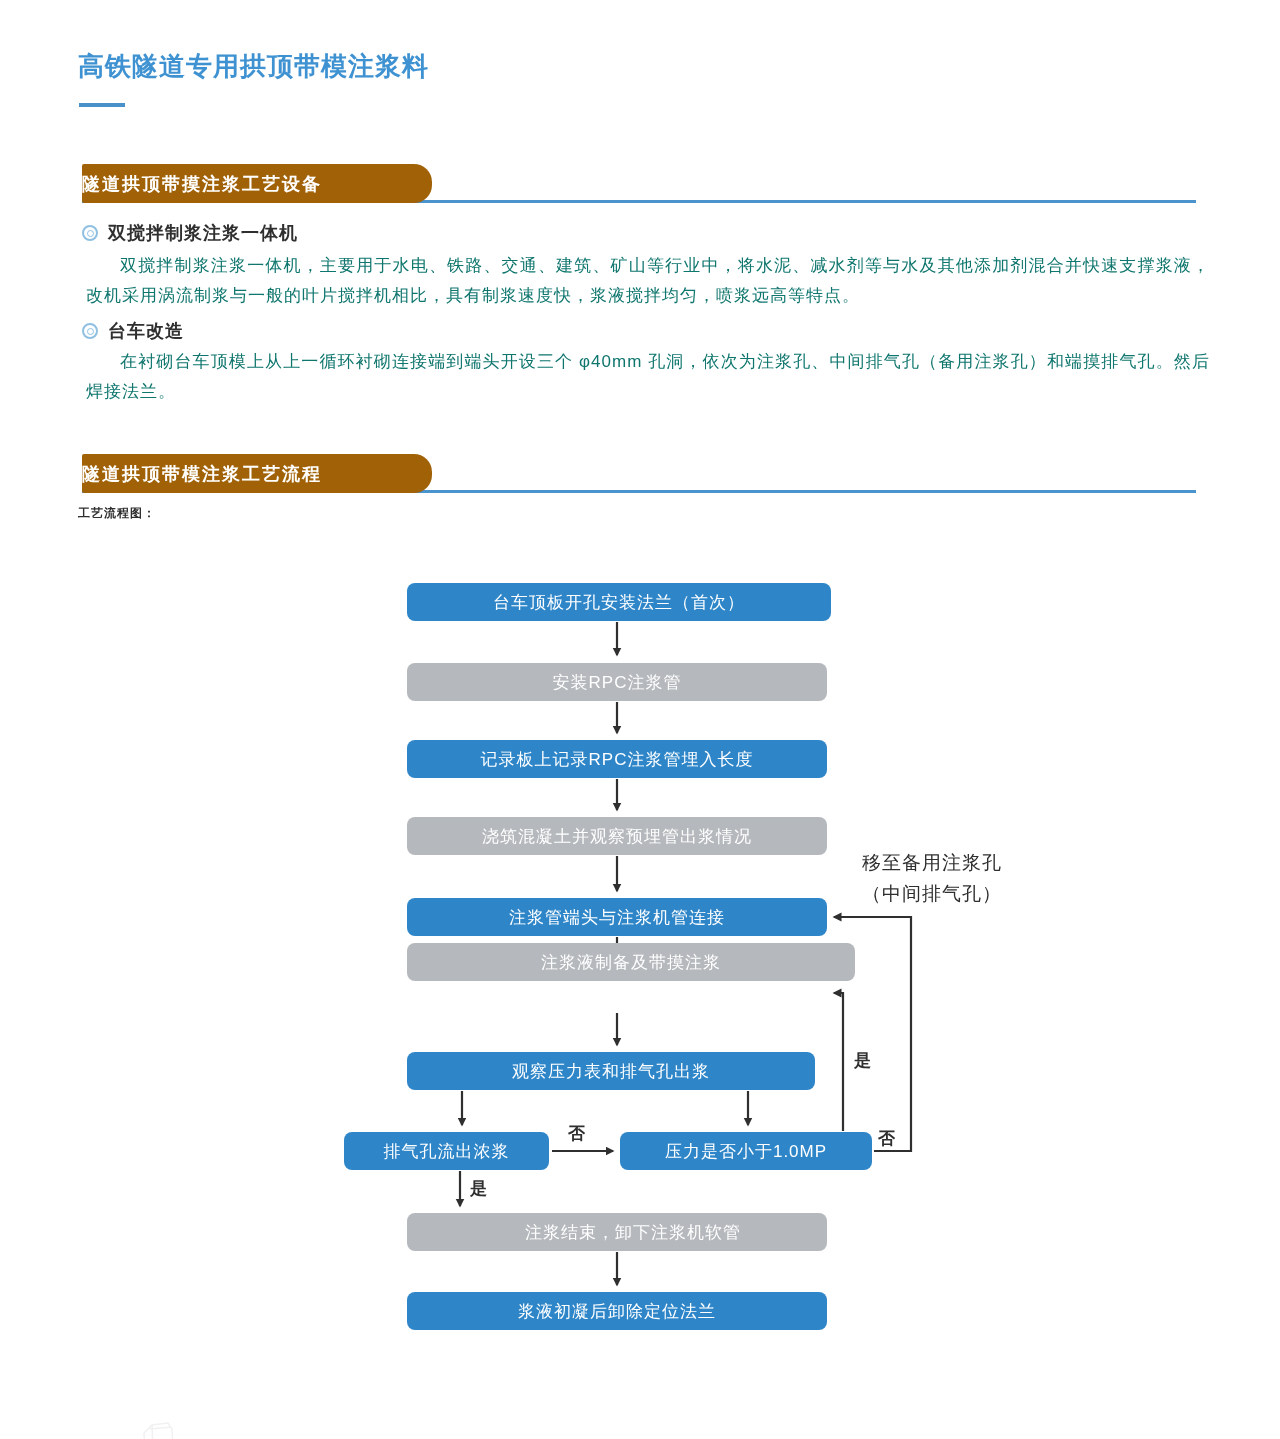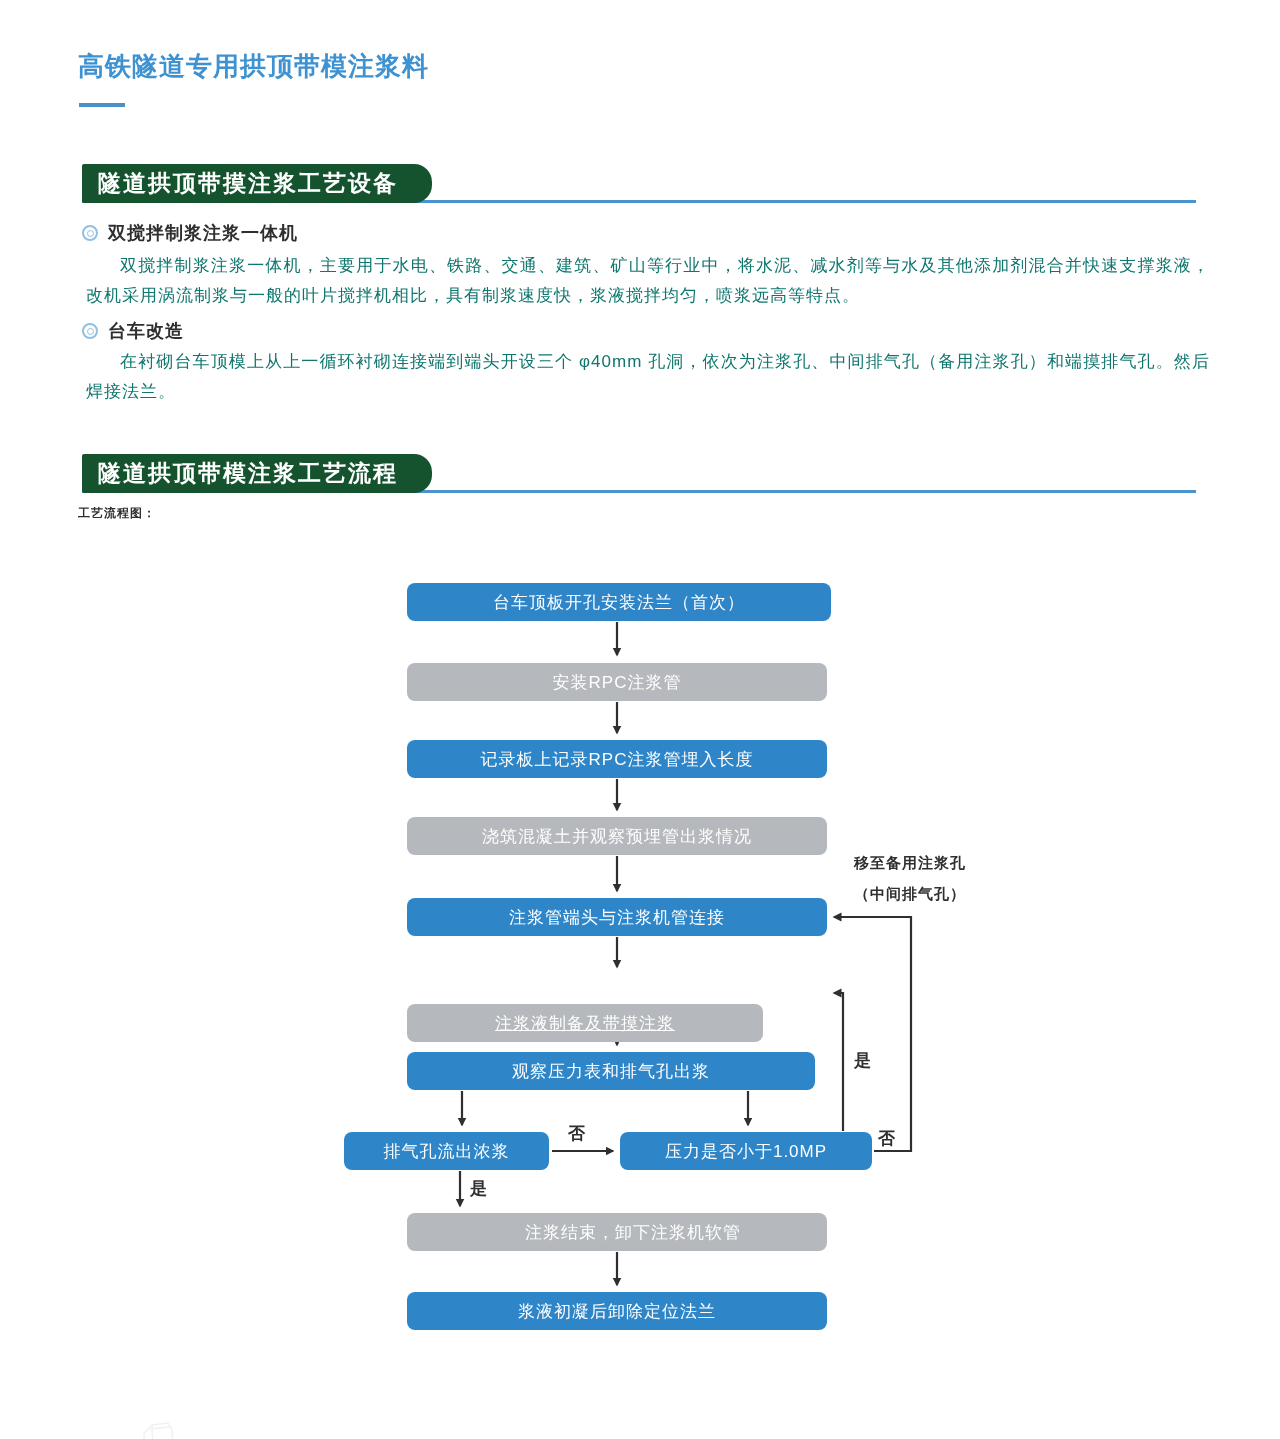--- a/index.html
+++ b/index.html
@@ -3,42 +3,42 @@
 <meta charset="utf-8">
 <style>
   html,body{margin:0;padding:0;background:#fff;}
   body{font-family:"Liberation Sans","DejaVu Sans",sans-serif;}
   .page{position:relative;width:1280px;height:1439px;background:#fff;overflow:hidden;margin-top:35px;}
 
   .doc-title{position:absolute;left:78px;top:14px;font-size:26px;font-weight:bold;color:#3E92D1;letter-spacing:1px;}
   .title-dash{position:absolute;left:79px;top:68px;width:46px;height:4px;background:#4a90c9;}
 
   .banner-line{position:absolute;height:3px;background:#2B80C4;opacity:.85;}
-  .banner{position:absolute;left:82px;width:350px;height:39px;background:#14532d;
-          border-radius:2px 18px 18px 2px;color:#fff;font-size:23px;font-weight:bold;
-          display:flex;align-items:center;padding-left:16px;box-sizing:border-box;letter-spacing:2px;}
+  .banner{position:absolute;left:82px;width:350px;height:39px;background:#a16207;
+          border-radius:2px 18px 18px 2px;color:#fff;font-size:18px;font-weight:bold;
+          display:flex;align-items:center;box-sizing:border-box;letter-spacing:2px;}
 
   .bullet-row{position:absolute;left:82px;display:flex;align-items:center;gap:10px;}
   .ring{width:12px;height:12px;border:2px solid #8FC0E2;border-radius:50%;display:flex;align-items:center;justify-content:center;}
   .ring-inner{width:5px;height:5px;border:1.5px solid #8FC0E2;border-radius:50%;}
   .bullet-heading{font-size:18px;font-weight:bold;color:#2f2f2f;letter-spacing:1px;}
 
   .para{position:absolute;left:86px;width:1124px;font-size:17px;line-height:30px;color:#0f766e;
         text-indent:2em;letter-spacing:1px;text-align:justify;}
 
   .flow-subtitle{position:absolute;left:78px;top:470px;font-size:12px;font-weight:bold;color:#2f2f2f;letter-spacing:1px;}
 
   .flow-node{position:absolute;height:38px;border-radius:8px;color:#fff;font-size:17px;letter-spacing:1px;
              display:flex;align-items:center;justify-content:center;box-sizing:border-box;}
   .flow-node.blue{background:#2E86C9;}
   .flow-node.gray{background:#B5B8BC;}
 
   .flow-label{position:absolute;font-size:17px;font-weight:600;color:#2F2F2F;letter-spacing:1px;}
-  .flow-annotation{position:absolute;left:818px;top:812px;width:184px;text-align:center;
-                   font-size:15px;font-weight:700;color:#2F2F2F;line-height:31px;letter-spacing:1px;}
+  .flow-annotation{position:absolute;left:818px;top:812px;width:184px;text-align:right;
+                   font-size:19px;font-weight:400;color:#2F2F2F;line-height:31px;letter-spacing:1px;}
 
   svg.arrows{position:absolute;left:0;top:0;width:1280px;height:1439px;pointer-events:none;}
   .watermark{position:absolute;left:128px;top:1384px;opacity:.55;}
 </style>
 </head>
 <body>
 
 <div class="page">
 
   <div class="doc-title">高铁隧道专用拱顶带模注浆料</div>
@@ -89,21 +89,21 @@
       <path d="M843,1096 V958 H834" marker-end="url(#ah)"></path>
       <path d="M874,1116 H911 V882 H834" marker-end="url(#ah)"></path>
     </g>
   </svg>
 
   <div class="flow-node blue" style="left:407px;top:548px;width:424px;">台车顶板开孔安装法兰（首次）</div>
   <div class="flow-node gray" style="left:407px;top:628px;width:420px;">安装RPC注浆管</div>
   <div class="flow-node blue" style="left:407px;top:705px;width:420px;">记录板上记录RPC注浆管埋入长度</div>
   <div class="flow-node gray" style="left:407px;top:782px;width:420px;">浇筑混凝土并观察预埋管出浆情况</div>
   <div class="flow-node blue" style="left:407px;top:863px;width:420px;">注浆管端头与注浆机管连接</div>
-  <div class="flow-node gray" style="left:407px;top:969px;width:356px;text-decoration:underline;">注浆液制备及带摸注浆</div>
+  <div class="flow-node gray" style="left:407px;top:908px;width:448px;">注浆液制备及带摸注浆</div>
   <div class="flow-node blue" style="left:407px;top:1017px;width:408px;">观察压力表和排气孔出浆</div>
   <div class="flow-node blue" style="left:344px;top:1097px;width:205px;">排气孔流出浓浆</div>
   <div class="flow-node blue" style="left:620px;top:1097px;width:252px;">压力是否小于1.0MP</div>
   <div class="flow-node gray" style="left:407px;top:1178px;width:420px;padding-left:32px;">注浆结束，卸下注浆机软管</div>
   <div class="flow-node blue" style="left:407px;top:1257px;width:420px;">浆液初凝后卸除定位法兰</div>
 
   <div class="flow-label" style="left:470px;top:1142px;">是</div>
   <div class="flow-label" style="left:568px;top:1087px;">否</div>
   <div class="flow-label" style="left:854px;top:1014px;">是</div>
   <div class="flow-label" style="left:878px;top:1092px;">否</div>

